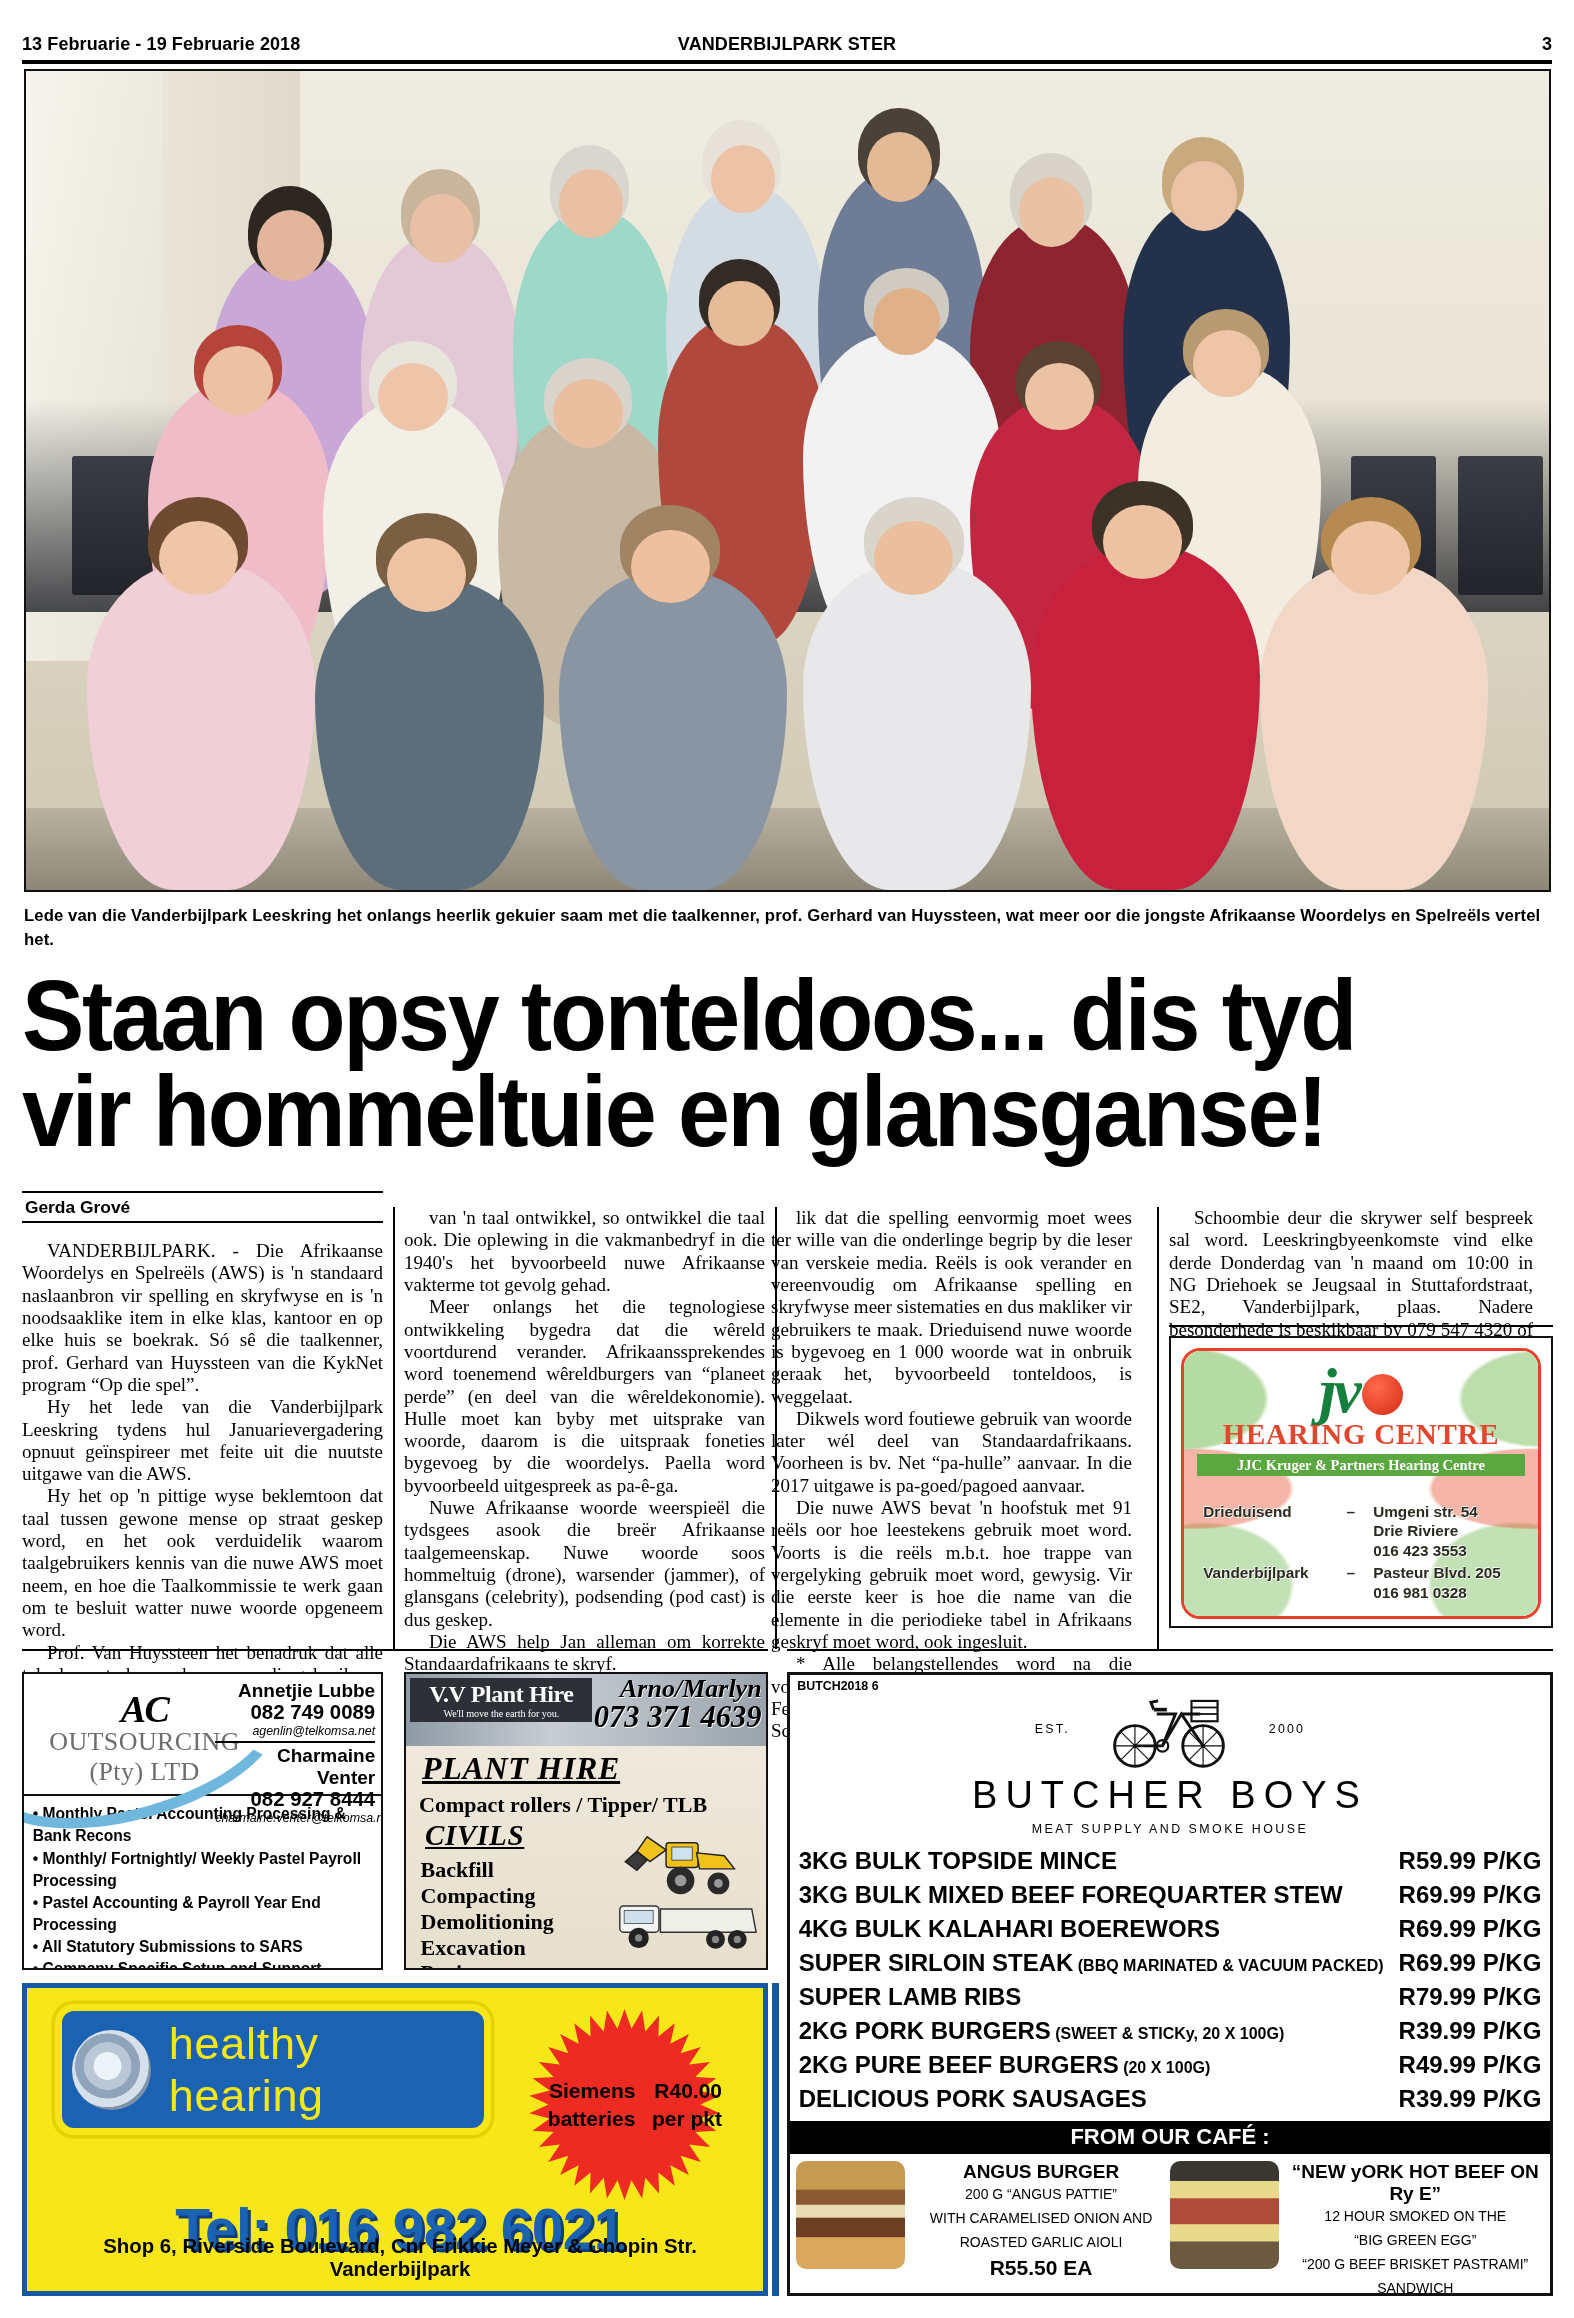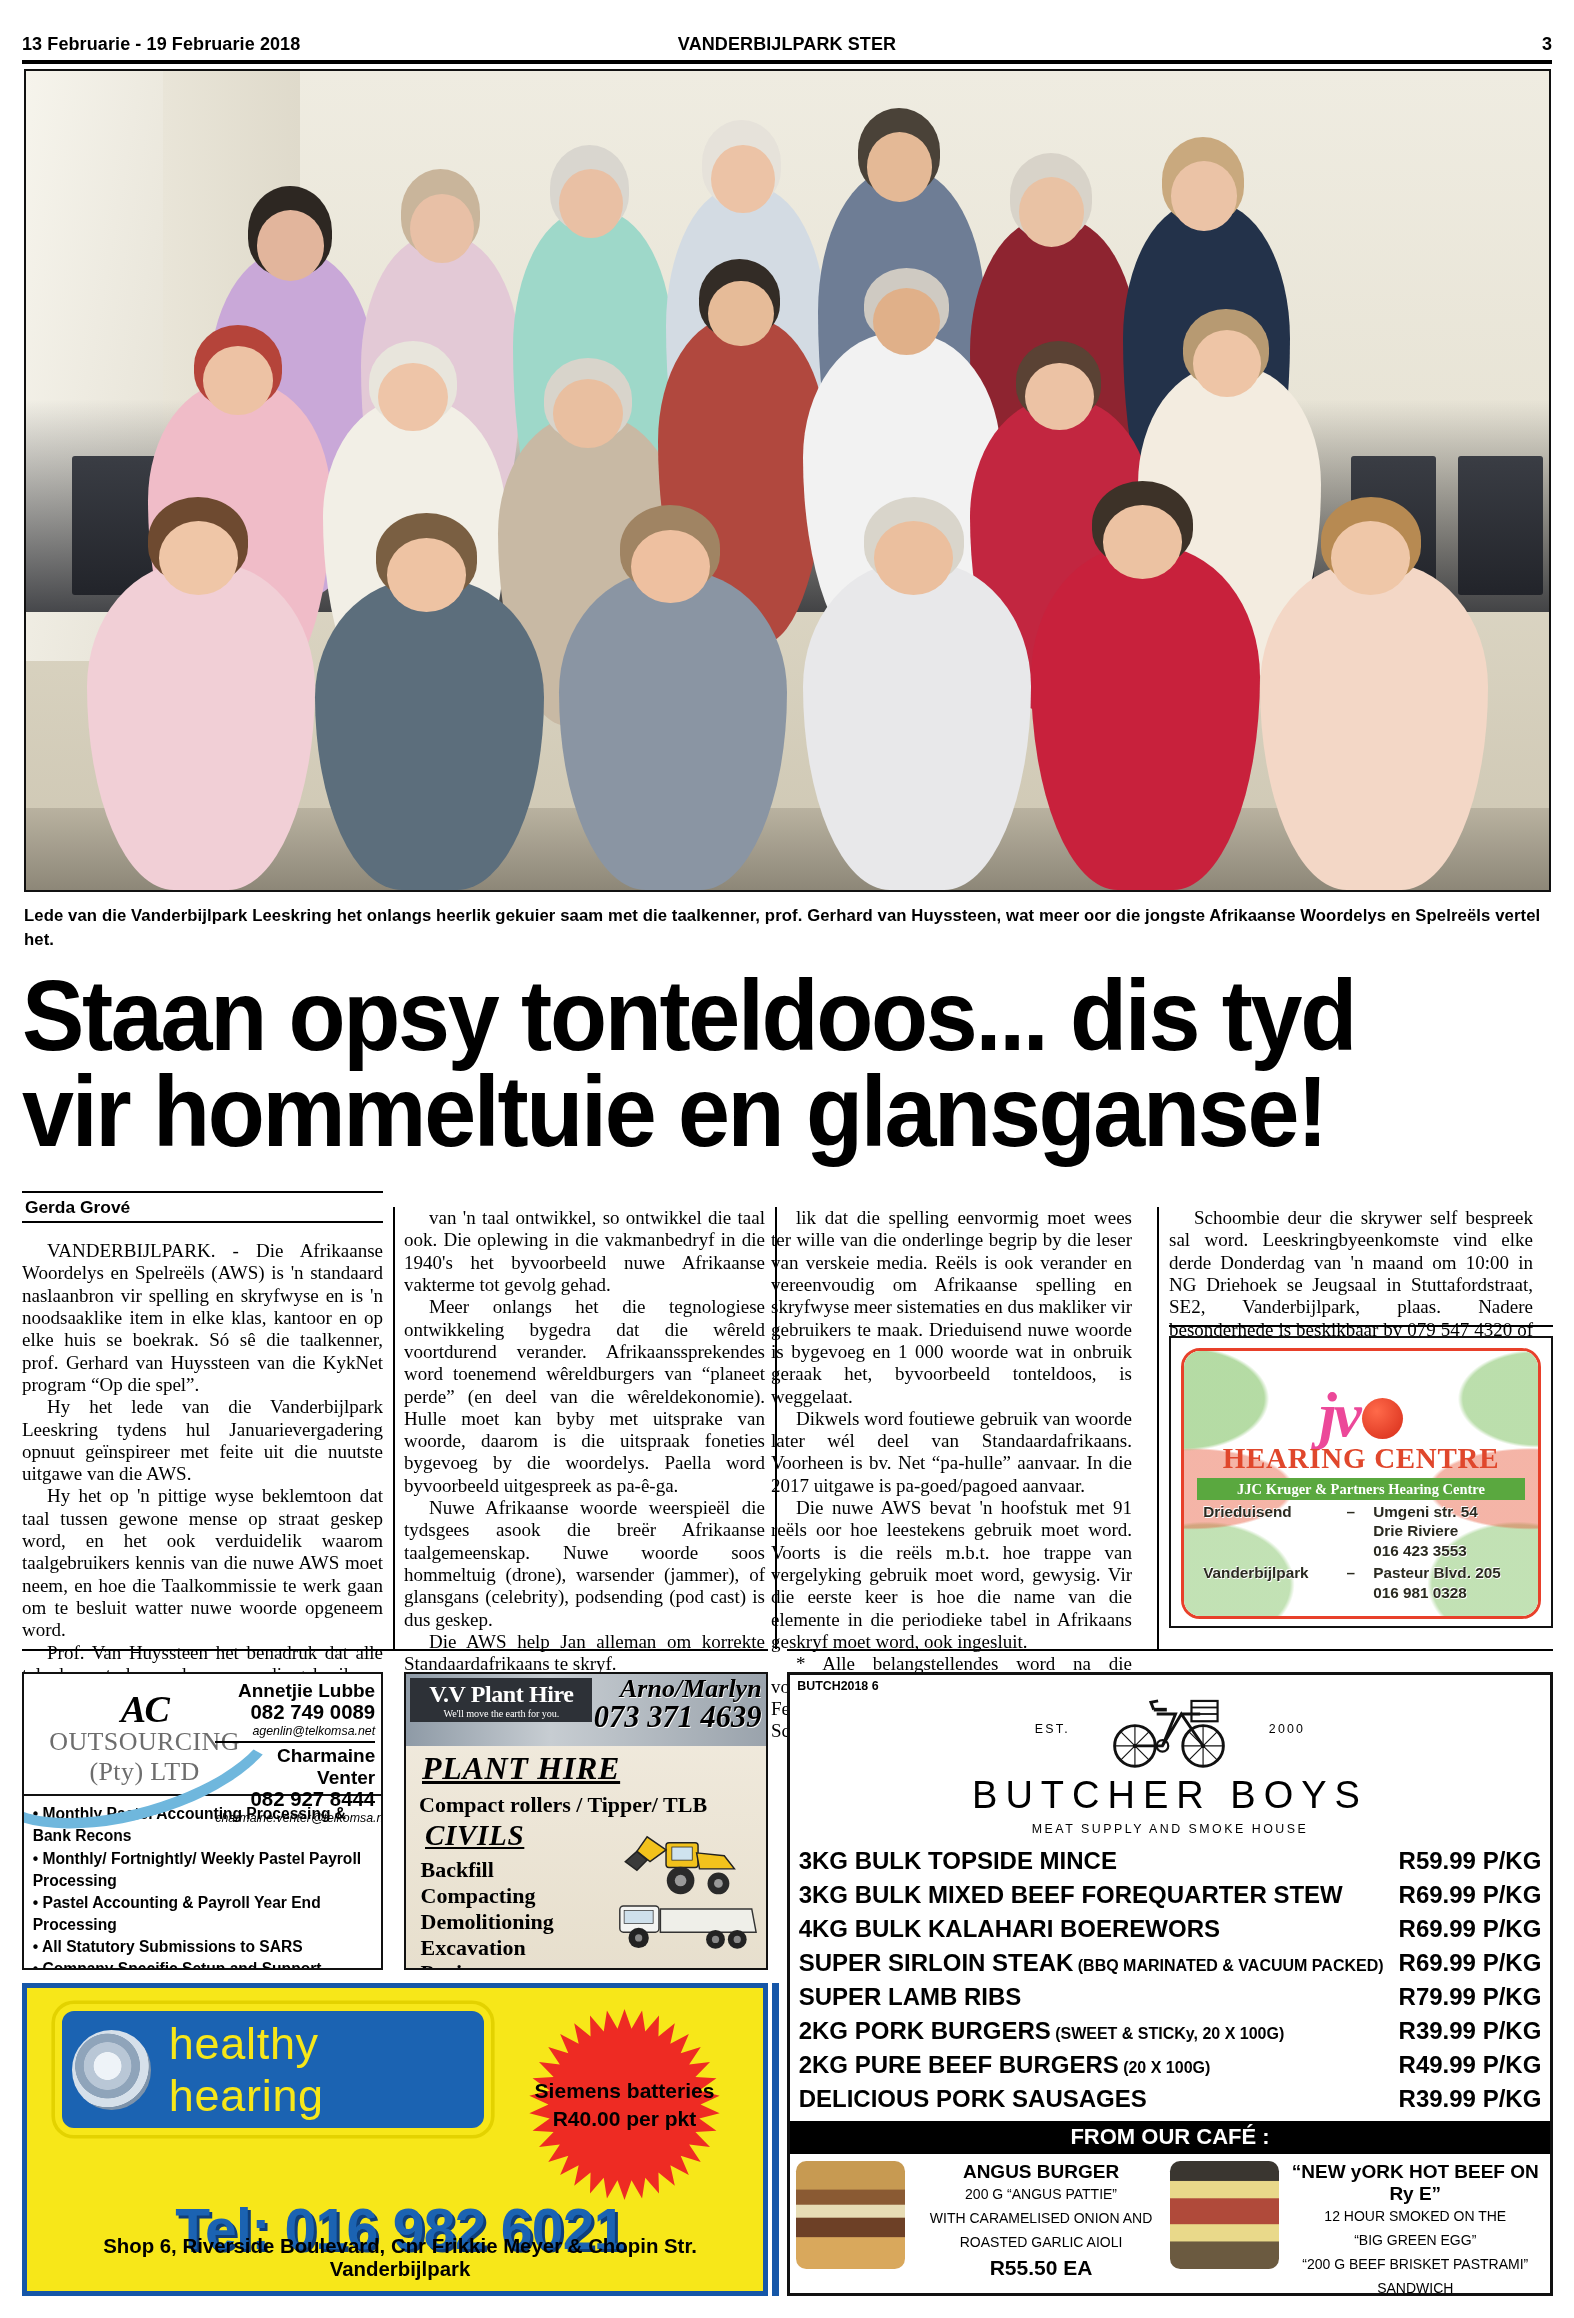--- a/index.html
+++ b/index.html
@@ -93,21 +93,21 @@
       radial-gradient(ellipse at 0% 18%, rgba(120,190,90,.55) 0 16%, transparent 17%),
       radial-gradient(ellipse at 100% 18%, rgba(120,190,90,.5) 0 15%, transparent 16%),
       radial-gradient(ellipse at 2% 52%, rgba(232,90,60,.45) 0 20%, transparent 21%),
       radial-gradient(ellipse at 98% 52%, rgba(232,90,60,.45) 0 20%, transparent 21%),
       radial-gradient(ellipse at 6% 88%, rgba(120,190,90,.45) 0 18%, transparent 19%),
       radial-gradient(ellipse at 94% 88%, rgba(120,190,90,.45) 0 18%, transparent 19%),
       #fff;
   }
   .jv-logo { position:absolute; left:0; right:0; top:8.7px; text-align:center; }
   .jv-jv { font-family:"Liberation Serif", serif; font-style:italic; font-weight:bold;
-    font-size:63px; line-height:1; color:#ec4899; letter-spacing:-2.9px;margin-top:24px; }
+    font-size:63px; line-height:1; color:#15803d; letter-spacing:-2.9px; }
   .jv-dot { display:inline-block; width:41px; height:41px; border-radius:50%;
     background:radial-gradient(circle at 36% 32%, #ff6a4a, #d62b18); vertical-align:-2.9px; margin-left:2.9px;}
   .jv-hc { font-family:"Liberation Serif", serif; font-weight:bold; font-size:29px;
     color:#e0472c; letter-spacing:0.7px; margin-top:-4.4px; }
   .jv-sub { margin:2.9px 13px 0; background:#5aa83f; color:#fff;
     font-family:"Liberation Serif", serif; font-weight:bold; font-size:14.5px; padding:2.2px 0;}
   .jv-rows { position:absolute; left:19px; right:13px; bottom:10.2px;
     font-family:"Liberation Sans", sans-serif; font-weight:bold; font-size:15.3px; line-height:1.28;
     color:#2a2a20; text-shadow:0.7px 0.7px 0 #fff, -0.7px -0.7px 0 #fff;}
   .jv-row { display:flex; margin-bottom:2.9px; }
@@ -168,23 +168,23 @@
     border:5.1px solid #1657a8; background:#f7e719; overflow:hidden; }
   .hh-logo { position:absolute; left:28px; top:16px; width:436px; height:131px;
     background:#1b63b2; border:7.3px solid #f7e719; border-radius:19px;
     box-shadow:0 0 0 3.6px #e3d200; display:flex; align-items:center; }
   .hh-ear { width:80px; height:80px; margin-left:10.2px; border-radius:50%;
     background:radial-gradient(circle at 45% 45%, #eef3f8 0 22%, #b9c7d6 23% 38%,
       #8fa4ba 39% 52%, #d6e0ea 53% 66%, #7e93aa 67% 80%, #cfd9e4 81%); }
   .hh-logotext { color:#f7e719; font-family:"Liberation Sans", sans-serif;
     font-size:45px; margin-left:17.4px; letter-spacing:0.7px; }
   .hh-star { position:absolute; right:41px; top:19px; width:195px; height:195px; }
-  .hh-star-text { position:absolute; inset:0; display:flex; flex-direction:column;
+  .hh-star-text { position:absolute; inset:0; display:flex; 
     align-items:center; justify-content:center; font-family:"Liberation Sans", sans-serif;
-    font-weight:bold; font-size:21px; color:#000; line-height:1.3; text-align:center; }
+    font-weight:bold; font-size:21px; color:#000; line-height:1.3; text-align:right; }
   .hh-free { position:absolute; left:22px; top:156px; width:702px; text-align:center;
     font-family:"Liberation Sans", sans-serif; font-weight:bold; color:#1b63b2;
     font-size:48px; letter-spacing:-0.7px; text-shadow:2.2px 2.2px 0 #0f3f7a; }
   .hh-free .big { font-size:57px; }
   .hh-tel { position:absolute; left:22px; top:208px; width:702px; text-align:center;
     font-family:"Liberation Sans", sans-serif; font-weight:bold; color:#1b63b2;
     font-size:57px; letter-spacing:-0.7px; text-shadow:2.9px 2.9px 0 #0f3f7a; }
   .hh-addr { position:absolute; left:14.5px; bottom:10.2px; width:717px; text-align:center;
     font-family:"Liberation Sans", sans-serif; font-weight:bold; font-size:20.4px; }
 

